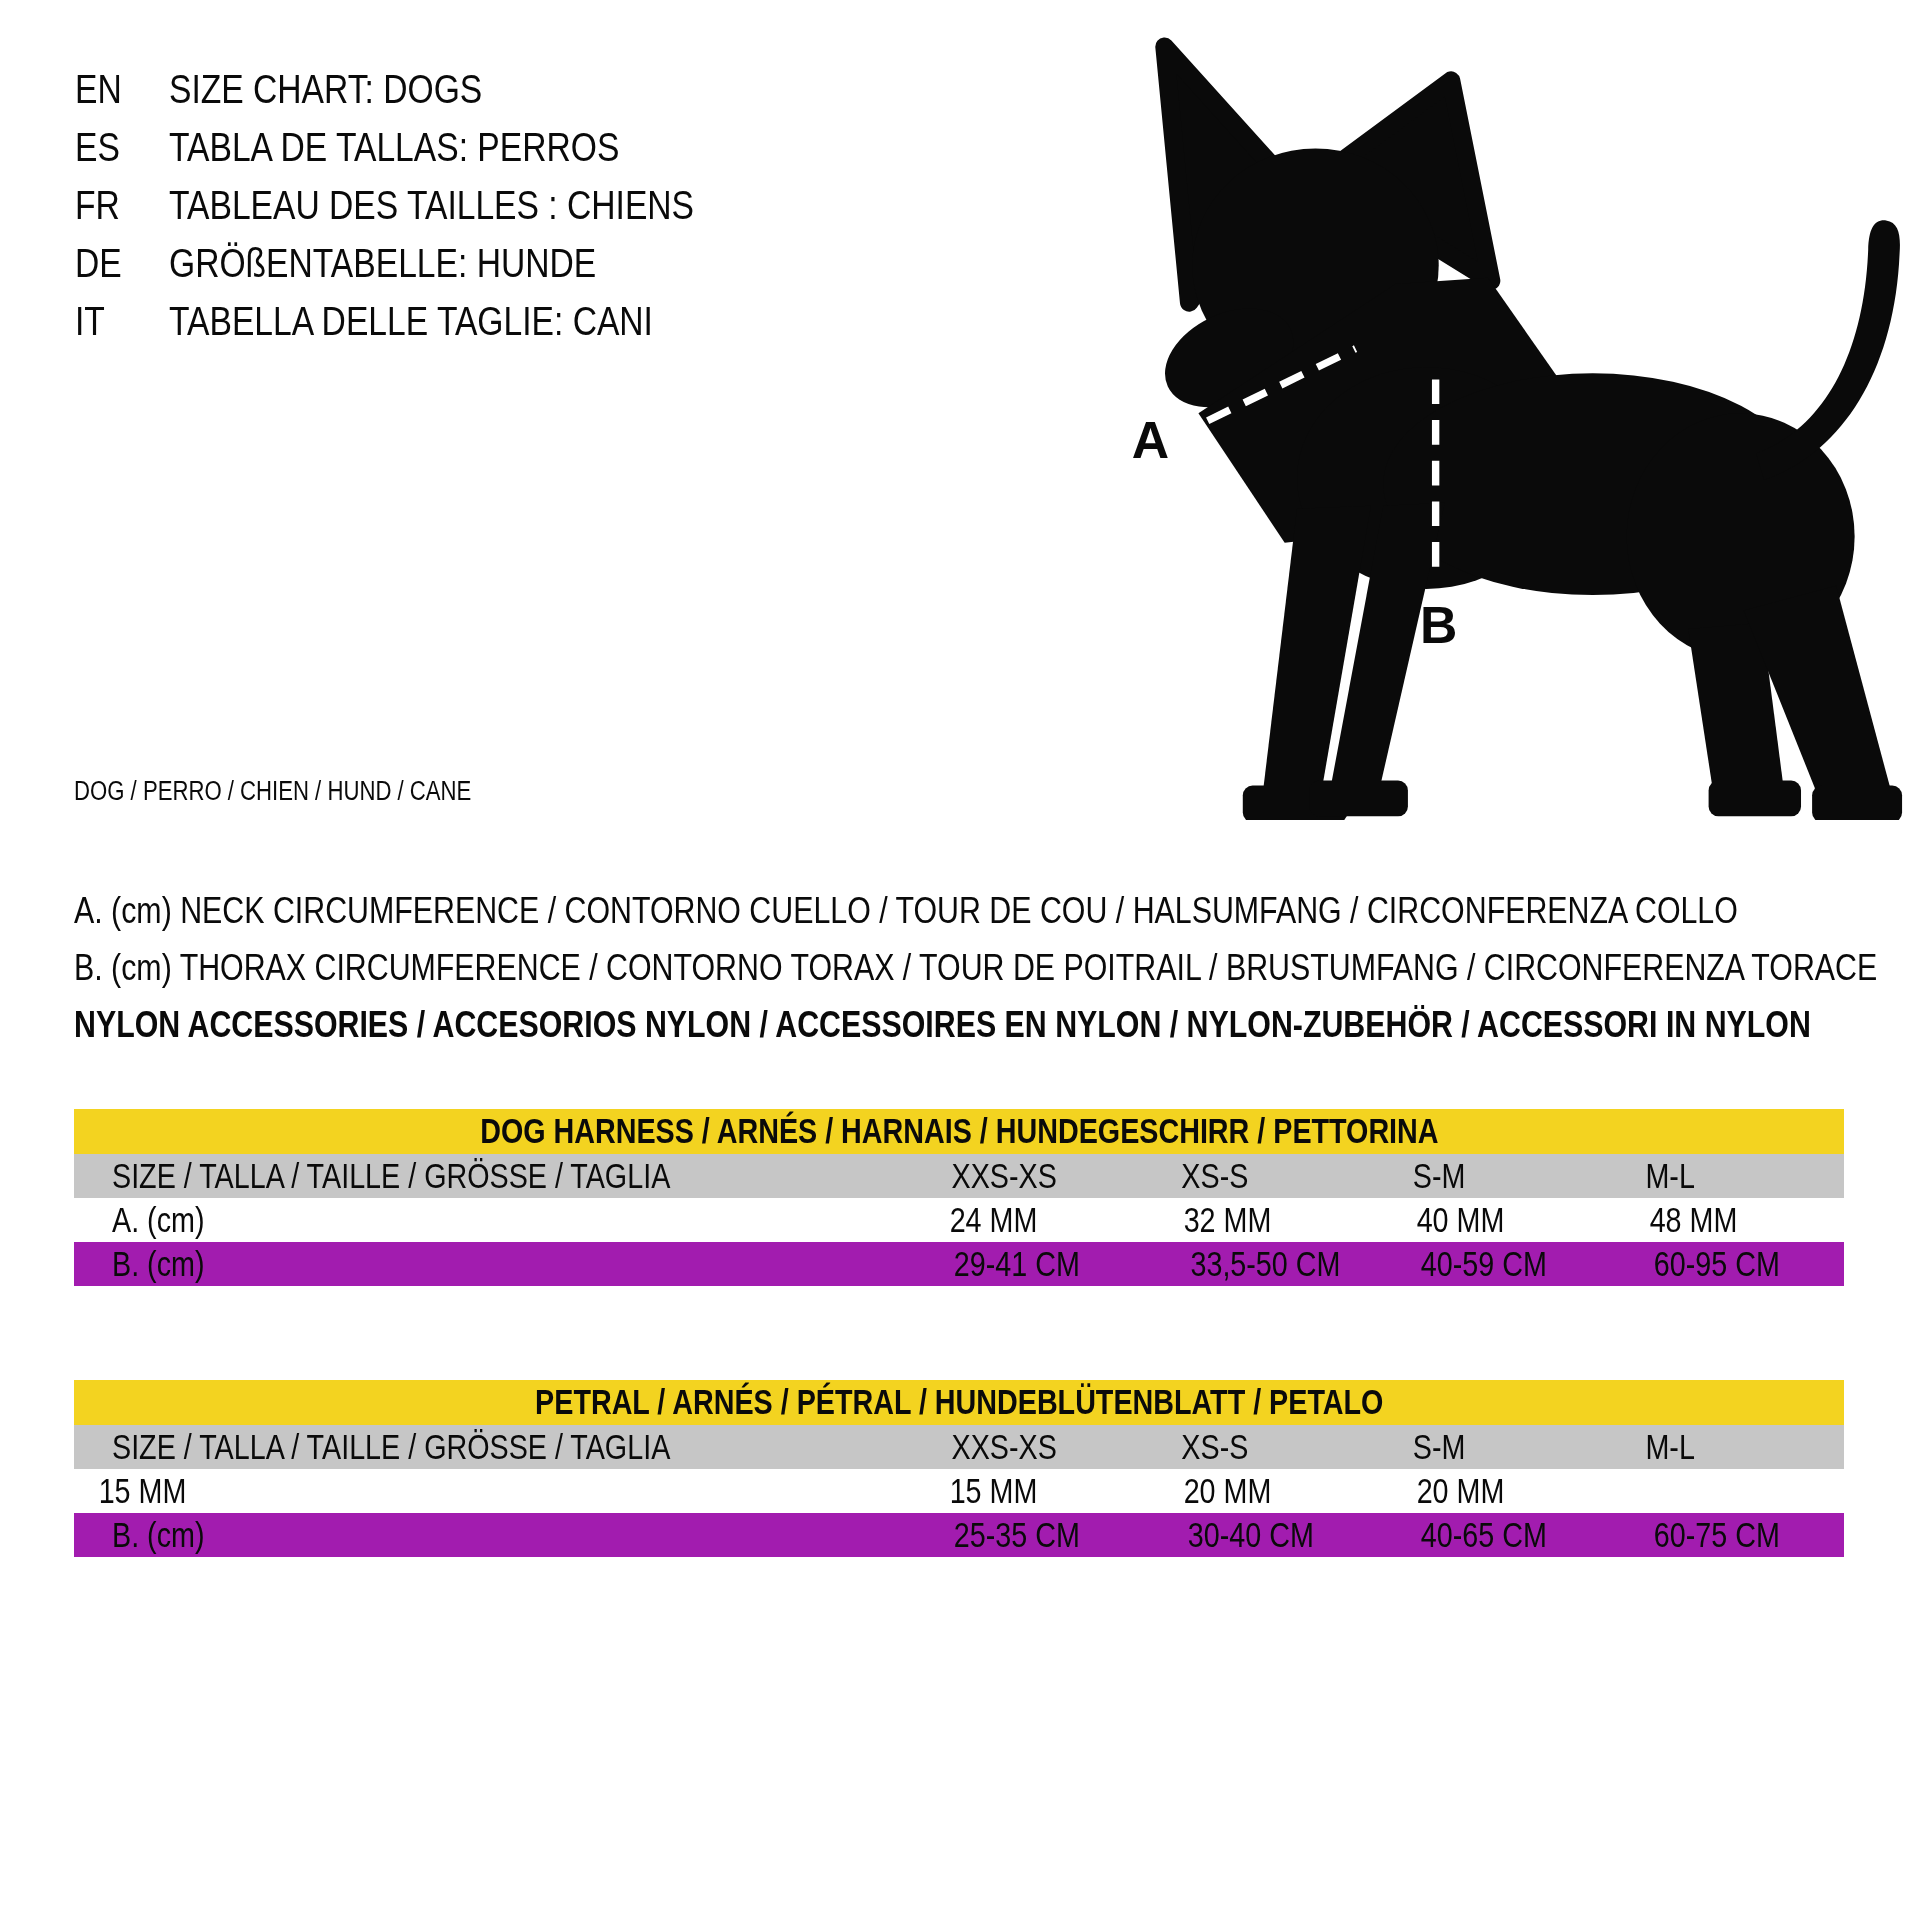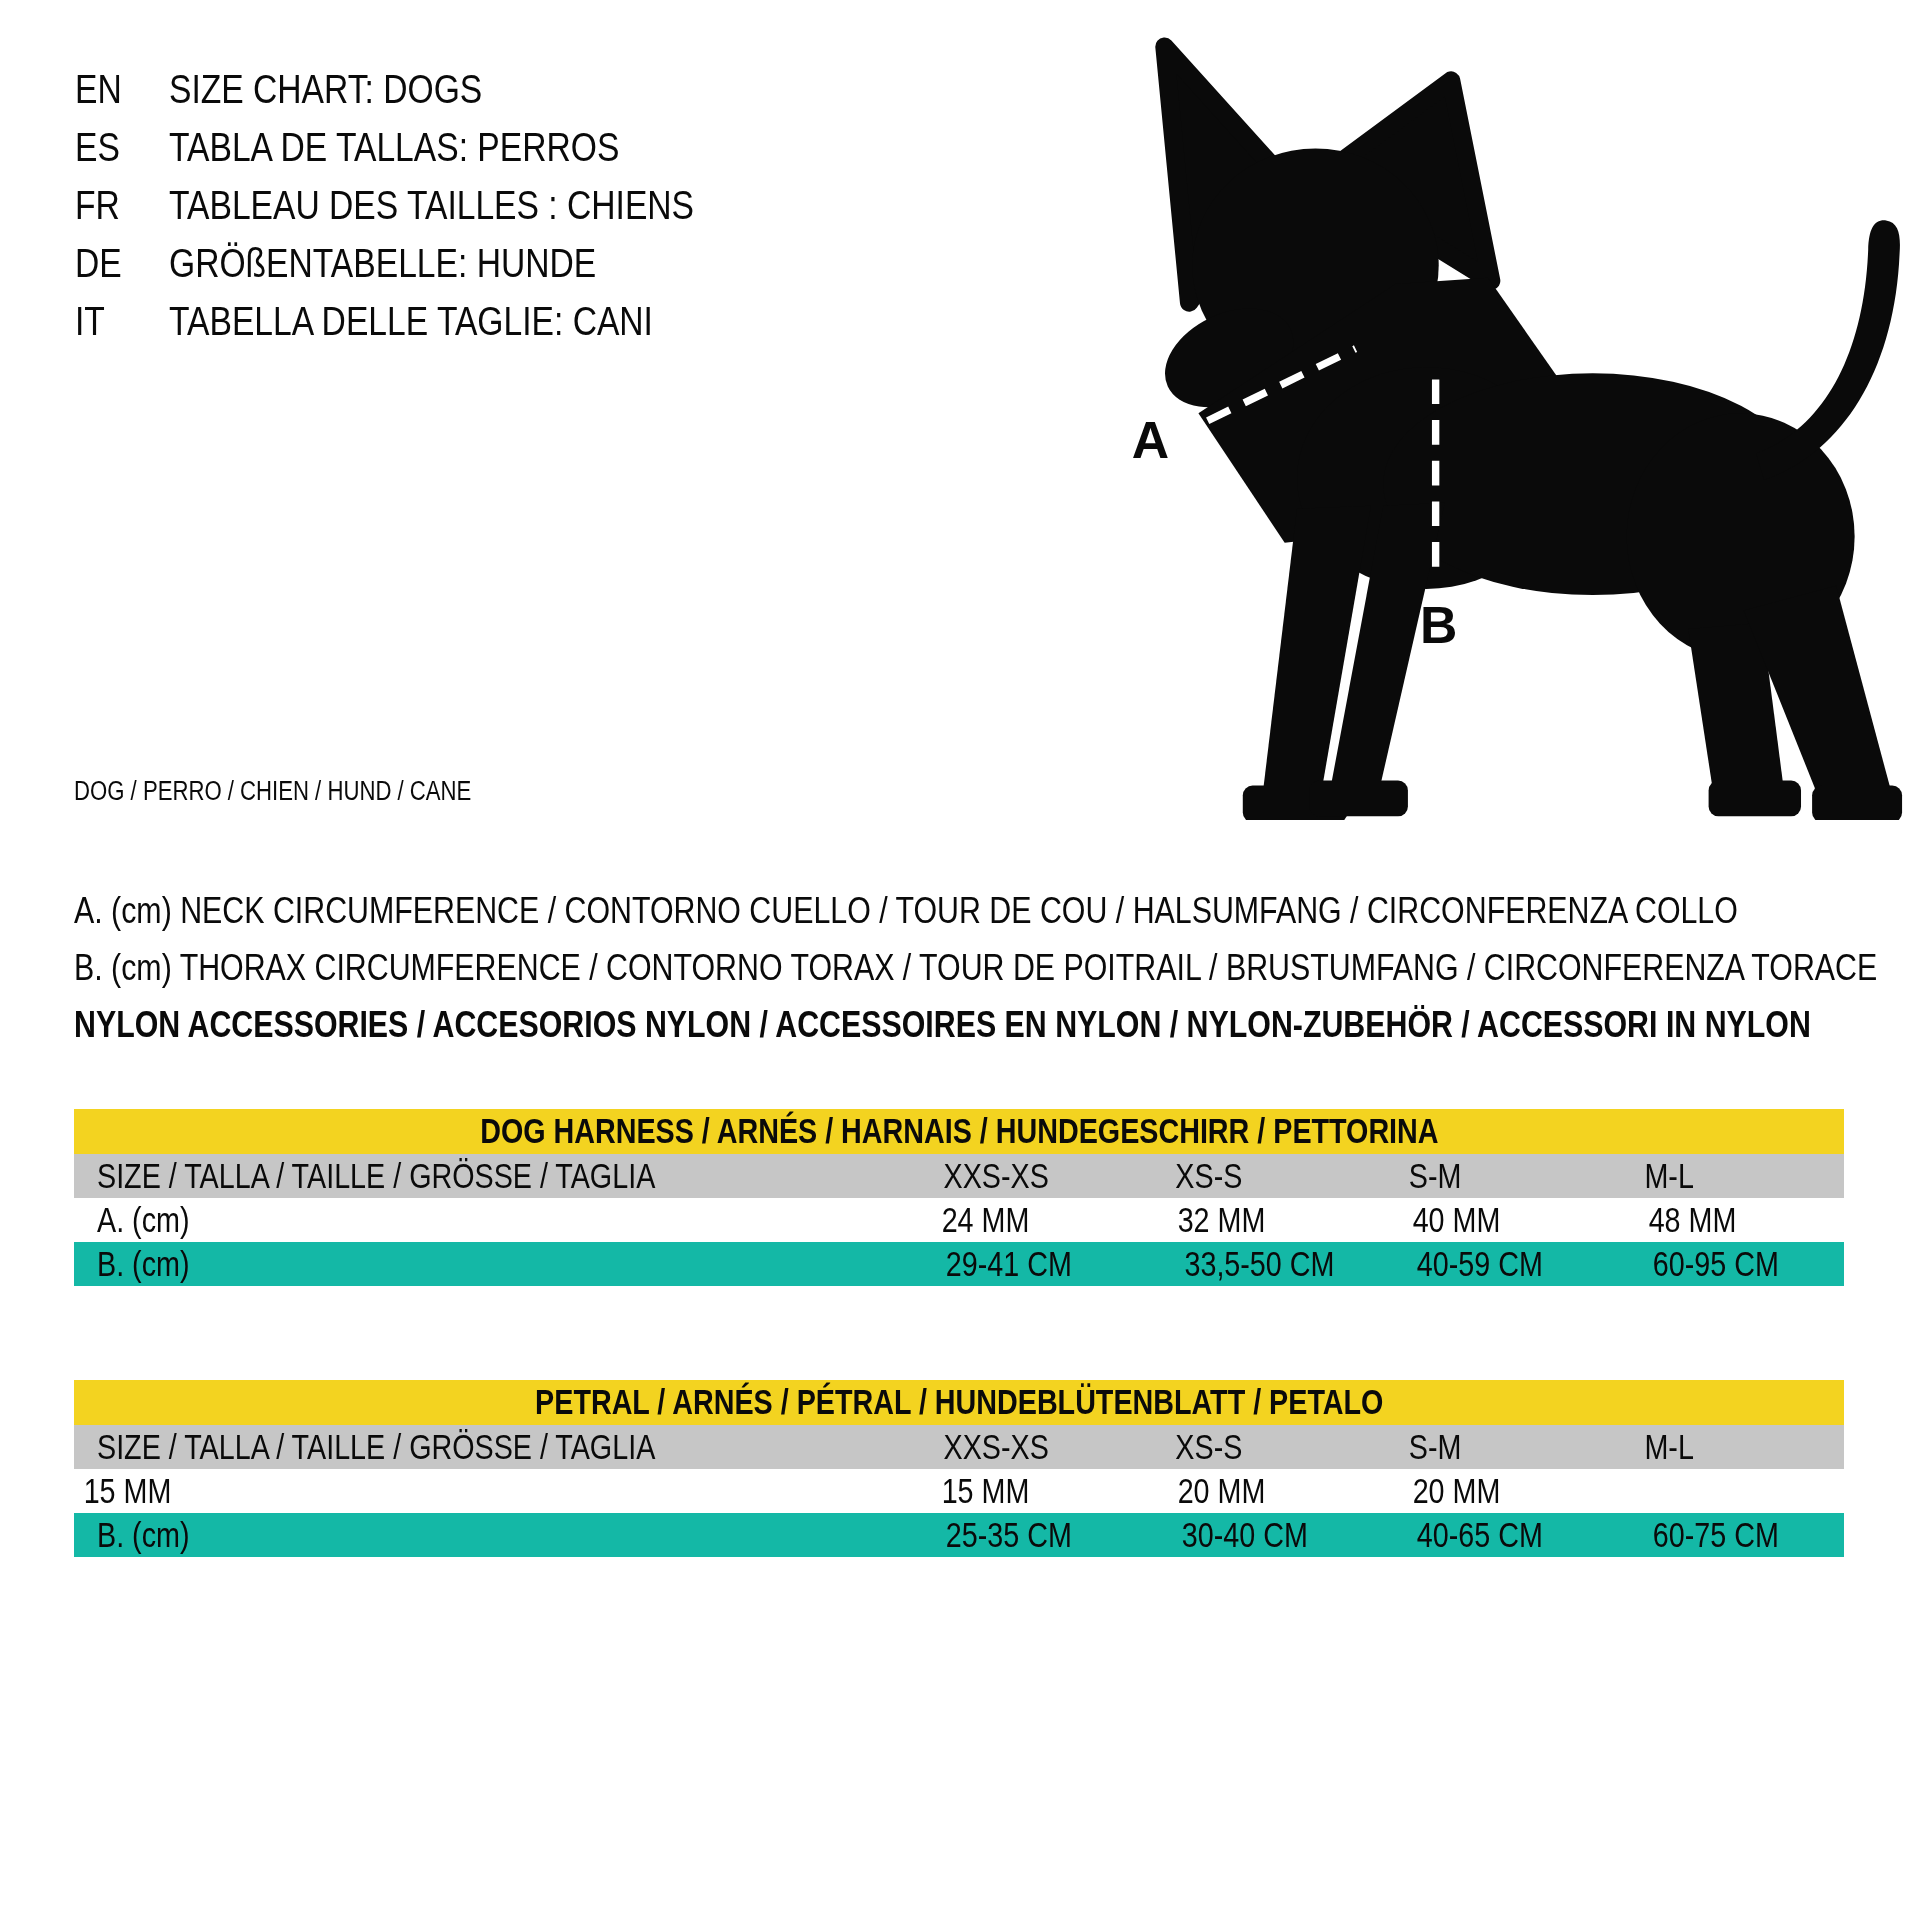--- a/index.html
+++ b/index.html
@@ -30,24 +30,24 @@
   
   .size-table{position:absolute;left:74px;width:1770px;}
   .table-1{top:1109px;}
   .table-2{top:1380px;}
   .t-head{
     height:45px;line-height:44px;background:#F3D320;text-align:center;
     font-size:35px;font-weight:700;
   }
   .t-row{
     display:grid;grid-template-columns:48.5% 13.3% 13.3% 13.3% 11.6%;
-    height:44px;line-height:44px;font-size:35px;
+    height:44px;line-height:44px;font-size:35px;padding-left:15px;
   }
   .t-row.gray{background:#C6C6C6;}
-  .t-row.alt{background:#14b8a6;text-decoration:underline;}
+  .t-row.alt{background:#a21caf;text-decoration:underline;}
   .t-cell{text-align:left;overflow:visible;}
   .t-label{text-align:left;padding-left:23.4px;overflow:visible;}
 </style>
 </head>
 <body>
 
 <div class="lang-list">
   <div class="lang-row">
     <span class="lang-code cond-l">EN</span>
     <span class="lang-title cond-l">SIZE CHART: DOGS</span>

